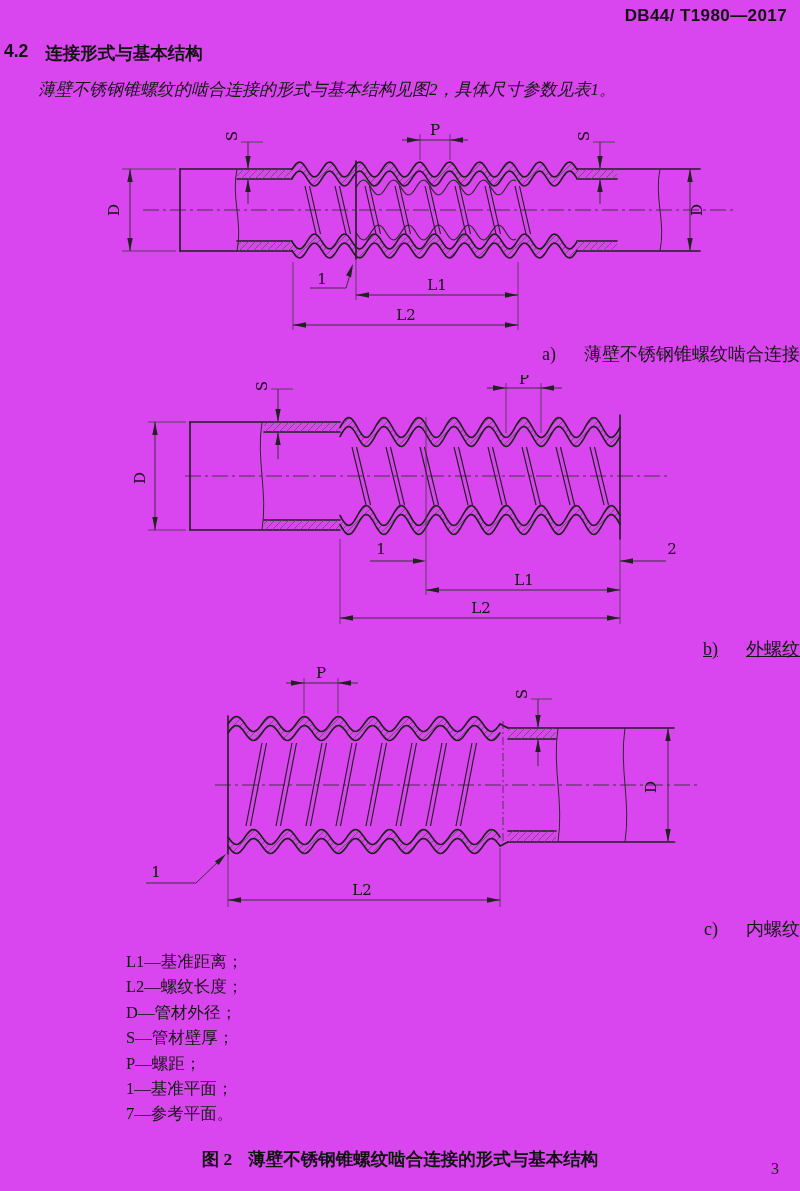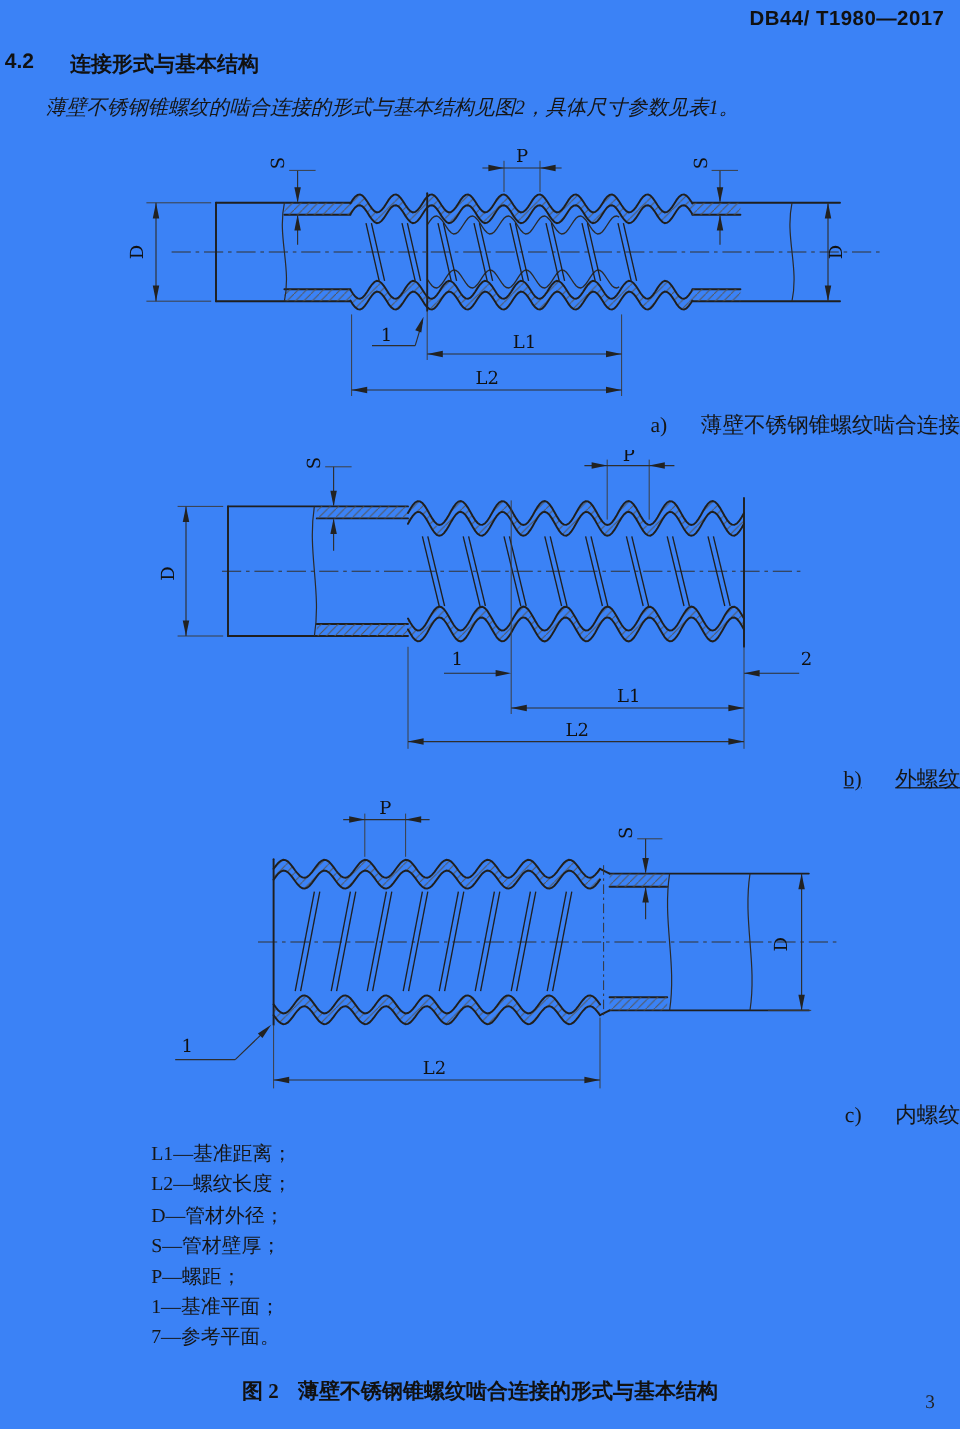--- a/index.html
+++ b/index.html
@@ -1,20 +1,20 @@
 <!DOCTYPE html>
 <html><head>
 <meta charset="utf-8">
 <style>
   html,body{margin:0;padding:0;background:#e8e8e8;}
-  .page{position:relative;width:800px;height:1191px;background:#3b82f6;overflow:hidden;
+  .page{position:relative;width:800px;height:1191px;background:#d946ef;overflow:hidden;
         font-family:"Liberation Serif","DejaVu Serif",serif;color:#1c1c1c;}
   .doc-header{position:absolute;top:6px;right:13px;font-family:"Liberation Sans","DejaVu Sans",sans-serif;
         font-size:17px;font-weight:600;letter-spacing:.4px;color:#111;}
-  .sec-heading{position:absolute;top:41px;left:4px;display:flex;gap:30px;
+  .sec-heading{position:absolute;top:41px;left:4px;display:flex;gap:17px;
         font-family:"Liberation Sans","DejaVu Sans",sans-serif;font-size:17.5px;font-weight:bold;color:#111;}
   .body-par{position:absolute;top:78px;left:38px;width:730px;font-size:17px;color:#161616;font-style:italic;}
   .dia{position:absolute;left:0;width:800px;}
   #svgA{top:112px;height:255px;} #svgB{top:375px;height:280px;} #svgC{top:665px;height:280px;}
   .subcap{position:absolute;left:0;width:100%;text-align:right;font-size:18px;color:#161616;}
   .subcap .lab{margin-right:28px;}
   #capA{top:342px;} #capB{top:637px;text-decoration:underline;} #capC{top:917px;}
   .legend{position:absolute;top:949px;left:126px;margin:0;padding:0;list-style:none;
         font-size:16.5px;color:#161616;}
   .legend li{height:25.4px;line-height:25.4px;}

